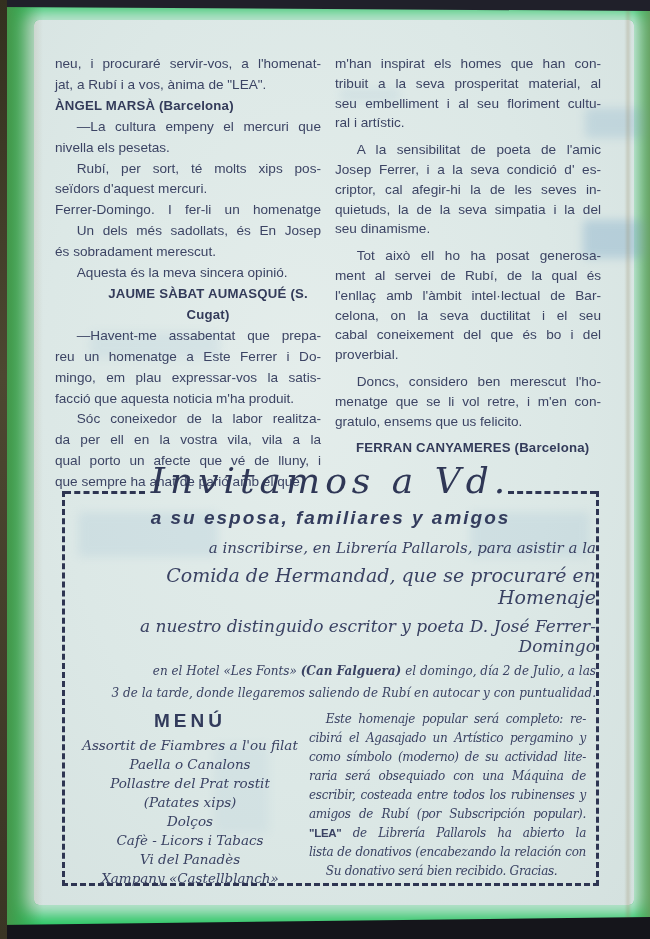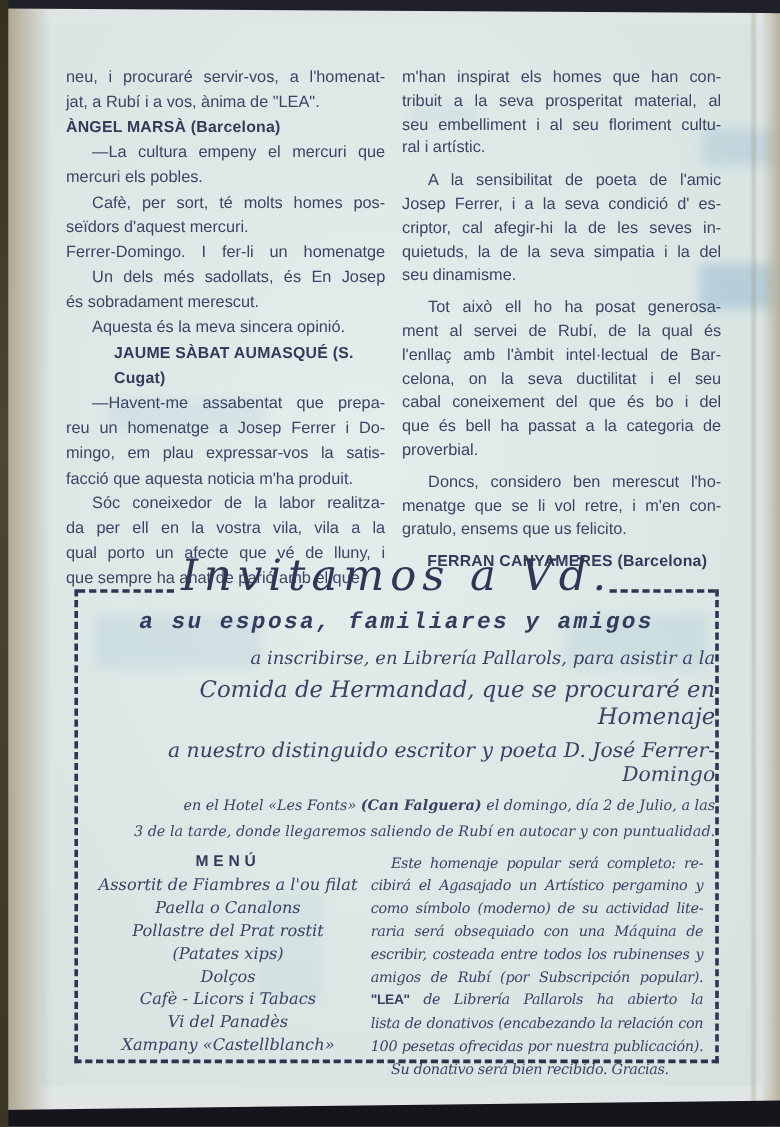--- a/index.html
+++ b/index.html
@@ -1,58 +1,58 @@
 <!DOCTYPE html>
 <html><head>
 <meta charset="utf-8">
 <style>
   html,body{margin:0;padding:0;background:#101014;}
   .scan{position:relative;width:650px;height:939px;overflow:hidden;background:#14141a;
         font-family:"Liberation Sans",sans-serif;}
-  .page{position:absolute;inset:0;background:#e5e5e5;padding-left:36px;}
+  .page{position:absolute;inset:0;background:#22c55e;padding-left:36px;}
   .print-area{position:absolute;left:34px;top:20px;right:16px;bottom:34px;border-radius:5px;
         background:radial-gradient(ellipse at 45% 40%, #e4edeb 0%, #dce8e6 55%, #d4e1df 100%);
         box-shadow:0 0 16px 10px rgba(219,231,229,.85);}
   .ghost{position:absolute;background:#6fa0c4;filter:blur(5px);border-radius:4px;}
 
   
   .content{position:absolute;left:55px;top:54px;width:546px;display:flex;gap:14px;z-index:3;}
   .col{width:266px;color:#3c4464;font-size:13.6px;line-height:20.9px;}
   #col-right{line-height:19.8px;}
   #col-right .para{margin-bottom:7px;}
   .tline{text-align:justify;text-align-last:justify;}
   .tline.lastln{text-align-last:left;}
   .tline.ind{text-indent:1.6em;}
   .author{font-weight:bold;font-size:13.2px;letter-spacing:.2px;color:#333b5a;}
   .align-center{text-align:left;}
-  .align-left{text-align:left;margin-left:40px;}
+  .align-left{text-align:center;margin-left:40px;}
   .align-indent{text-indent:1.6em;}
 
   
   .inv-box{position:absolute;left:62px;top:491px;width:537px;height:395px;box-sizing:border-box;
         border:3px dashed #2e3552;border-top:none;z-index:4;}
   .dash{position:absolute;top:0;height:0;border-top:3px dashed #2e3552;}
   .dash-left{left:0;width:80px;}
   .dash-right{right:0;width:88px;}
   .inv-title{position:absolute;top:-28px;left:0;right:0;text-align:center;
         font-family:"DejaVu Serif",serif;font-style:italic;font-weight:normal;
         font-size:36px;line-height:36px;letter-spacing:5px;color:#2f3756;}
-  .inv-subtitle{margin-top:16px;text-align:center;font-family:Liberation Mono, monospace;
+  .inv-subtitle{margin-top:16px;text-align:center;font-family:Liberation Sans, sans-serif;
         font-style:italic;font-weight:bold;font-size:19px;letter-spacing:2px;color:#333c5d;}
   .inv-line{text-align:right;font-family:"DejaVu Serif",serif;font-style:italic;color:#3a4263;}
   .inv-md{font-size:15px;margin-top:10px;}
   .inv-lg{font-size:19px;margin-top:7px;}
   .inv-lg2{font-size:17px;margin-top:8px;}
   .inv-sm{font-size:12px;margin-top:8px;}
   .seg-bold{font-weight:bold;}
   .seg-sans{font-style:normal;font-family:"Liberation Sans",sans-serif;font-weight:bold;font-size:11.5px;}
 
   .inv-cols{display:flex;margin-top:10px;padding:0 10px;}
   .menu{width:230px;text-align:center;}
-  .menu-heading{font-family:"Liberation Sans",sans-serif;font-weight:bold;font-size:13px;
+  .menu-heading{font-family:"Liberation Sans",sans-serif;font-weight:bold;font-size:19px;
         letter-spacing:4px;color:#323b5c;margin-bottom:4px;}
   .menu-item{font-family:"DejaVu Serif",serif;font-style:italic;font-size:13.5px;
         line-height:19px;color:#3a4263;}
   .note{flex:1;margin-left:4px;font-family:"DejaVu Serif",serif;font-style:italic;
         font-size:12px;line-height:19px;letter-spacing:-0.3px;color:#3a4263;}
   .note .tline.ind{text-indent:1.4em;}
 
   
   .top-edge{position:absolute;left:-10px;right:-10px;top:-8px;height:17px;background:#20202a;
         transform:rotate(.35deg);z-index:6;}
@@ -85,38 +85,38 @@
 
     <div class="content">
       <div class="col" id="col-left">
           <div class="para">
             <div class="tline">neu, i procuraré servir-vos, a l'homenat-</div>
             <div class="tline lastln">jat, a Rubí i a vos, ànima de "LEA".</div>
           </div>
           <div class="author align-center">ÀNGEL MARSÀ (Barcelona)</div>
           <div class="para">
             <div class="tline ind">—La cultura empeny el mercuri que</div>
-            <div class="tline lastln">mercuri els pobles.</div>
-          </div>
-          <div class="para">
-            <div class="tline ind">Cafè, per sort, té molts homes pos-</div>
+            <div class="tline lastln">nivella els pesetas.</div>
+          </div>
+          <div class="para">
+            <div class="tline ind">Rubí, per sort, té molts xips pos-</div>
             <div class="tline lastln">seïdors d'aquest mercuri.</div>
           </div>
           <div class="para">
             <div class="tline">Ferrer-Domingo. I fer-li un homenatge</div>
             <div class="tline ind">Un dels més sadollats, és En Josep</div>
             <div class="tline lastln">és sobradament merescut.</div>
           </div>
           <div class="para">
             <div class="tline ind lastln">Aquesta és la meva sincera opinió.</div>
           </div>
           <div class="author align-left">JAUME SÀBAT AUMASQUÉ (S. Cugat)</div>
           <div class="para">
             <div class="tline ind">—Havent-me assabentat que prepa-</div>
-            <div class="tline">reu un homenatge a Josep Ferrer i Do-</div>
+            <div class="tline">reu un homenatge a Este Ferrer i Do-</div>
             <div class="tline">mingo, em plau expressar-vos la satis-</div>
             <div class="tline lastln">facció que aquesta noticia m'ha produit.</div>
           </div>
           <div class="para">
             <div class="tline ind">Sóc coneixedor de la labor realitza-</div>
             <div class="tline">da per ell en la vostra vila, vila a la</div>
             <div class="tline">qual porto un afecte que vé de lluny, i</div>
             <div class="tline lastln">que sempre ha anat de parió amb el que</div>
           </div>
         </div>
@@ -133,21 +133,20 @@
             <div class="tline">criptor, cal afegir-hi la de les seves in-</div>
             <div class="tline">quietuds, la de la seva simpatia i la del</div>
             <div class="tline lastln">seu dinamisme.</div>
           </div>
           <div class="para">
             <div class="tline ind">Tot això ell ho ha posat generosa-</div>
             <div class="tline">ment al servei de Rubí, de la qual és</div>
             <div class="tline">l'enllaç amb l'àmbit intel·lectual de Bar-</div>
             <div class="tline">celona, on la seva ductilitat i el seu</div>
             <div class="tline">cabal coneixement del que és bo i del</div>
-            <div class="tline">que és bell ha passat a la categoria de</div>
             <div class="tline lastln">proverbial.</div>
           </div>
           <div class="para">
             <div class="tline ind">Doncs, considero ben merescut l'ho-</div>
             <div class="tline">menatge que se li vol retre, i m'en con-</div>
             <div class="tline lastln">gratulo, ensems que us felicito.</div>
           </div>
           <div class="author align-indent">FERRAN CANYAMERES (Barcelona)</div>
         </div>
     </div>
@@ -180,21 +179,20 @@
         </div>
         <div class="note" id="note">
             <div class="tline note-line ind">Este homenaje popular será completo: re-</div>
             <div class="tline note-line">cibirá el Agasajado un Artístico pergamino y</div>
             <div class="tline note-line">como símbolo (moderno) de su actividad lite-</div>
             <div class="tline note-line">raria será obsequiado con una Máquina de</div>
             <div class="tline note-line">escribir, costeada entre todos los rubinenses y</div>
             <div class="tline note-line">amigos de Rubí (por Subscripción popular).</div>
             <div class="tline note-line"><span class="seg-sans">"LEA"</span><span> de Librería Pallarols ha abierto la</span></div>
             <div class="tline note-line">lista de donativos (encabezando la relación con</div>
-            <div class="tline note-line">100 pesetas ofrecidas por nuestra publicación).</div>
             <div class="tline note-line ind lastln">Su donativo será bien recibido. Gracias.</div>
           </div>
       </div>
     </div>
   </div>
 
   <div class="top-edge"></div>
   <div class="bottom-edge"></div>
   <div class="left-strip"></div>
   <div class="gutter"></div>

